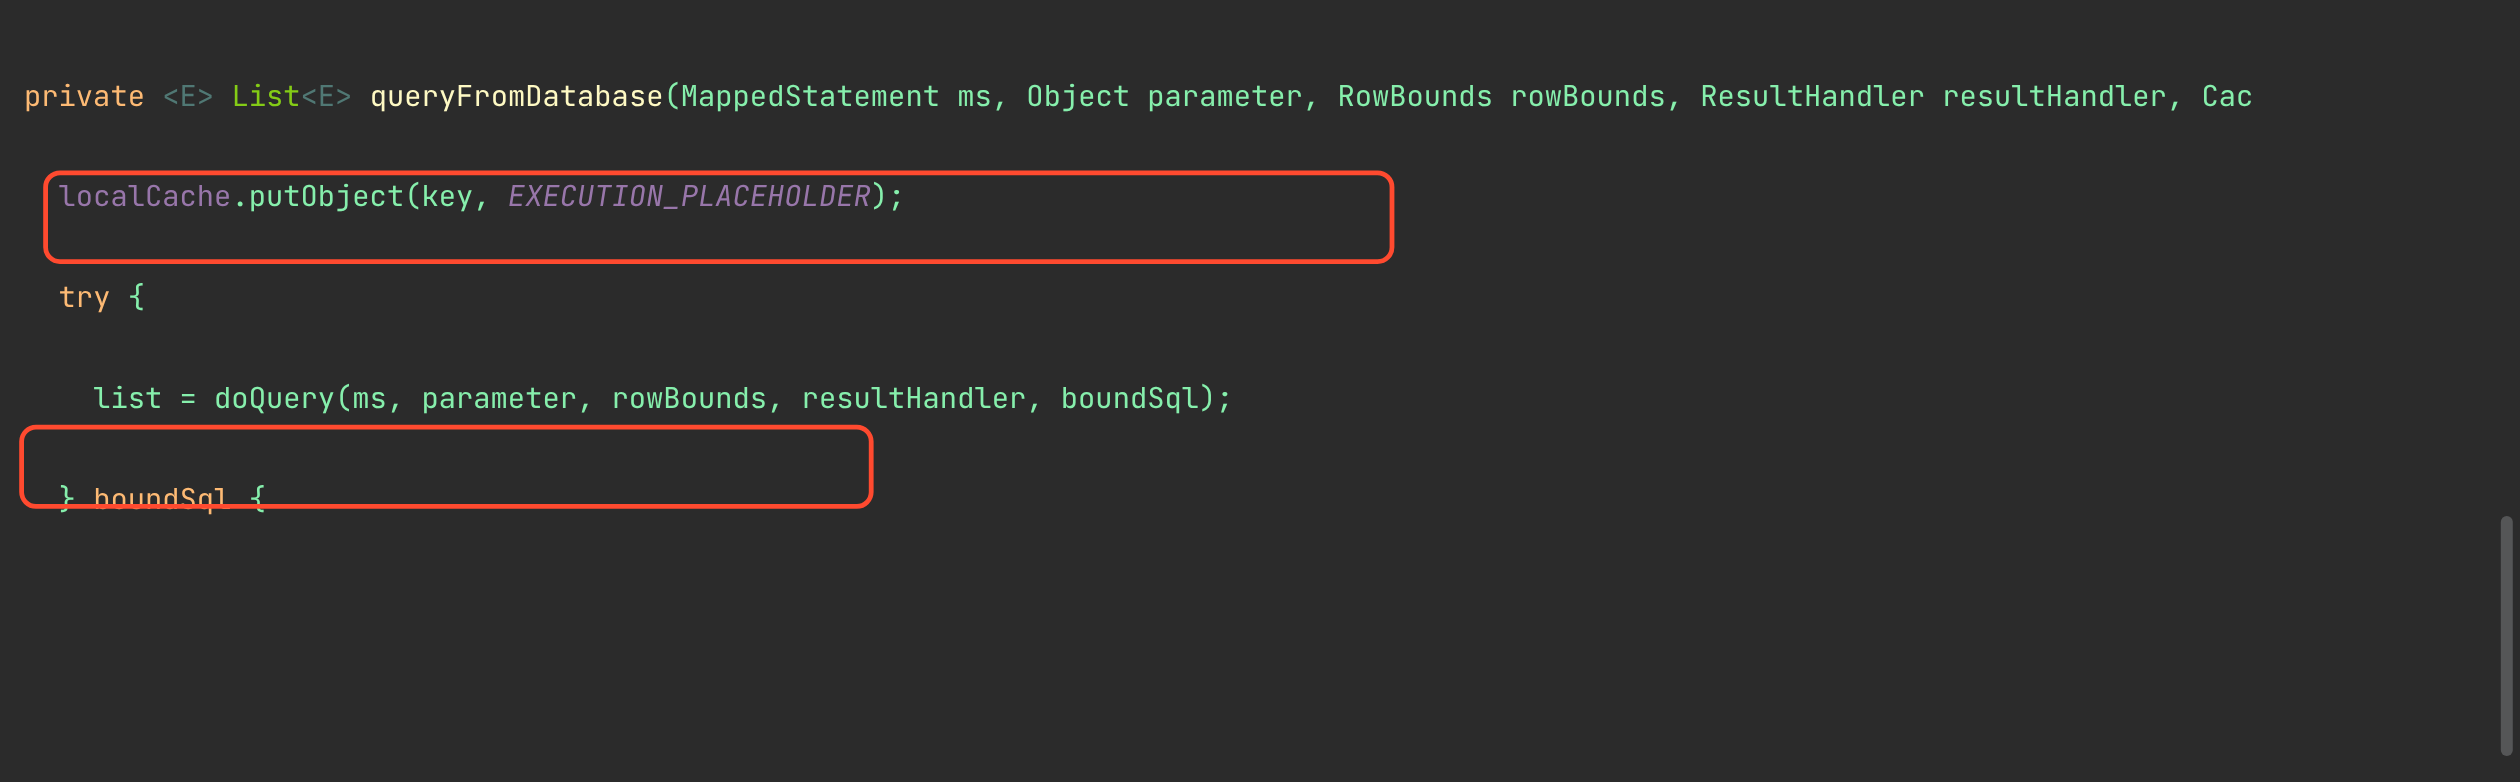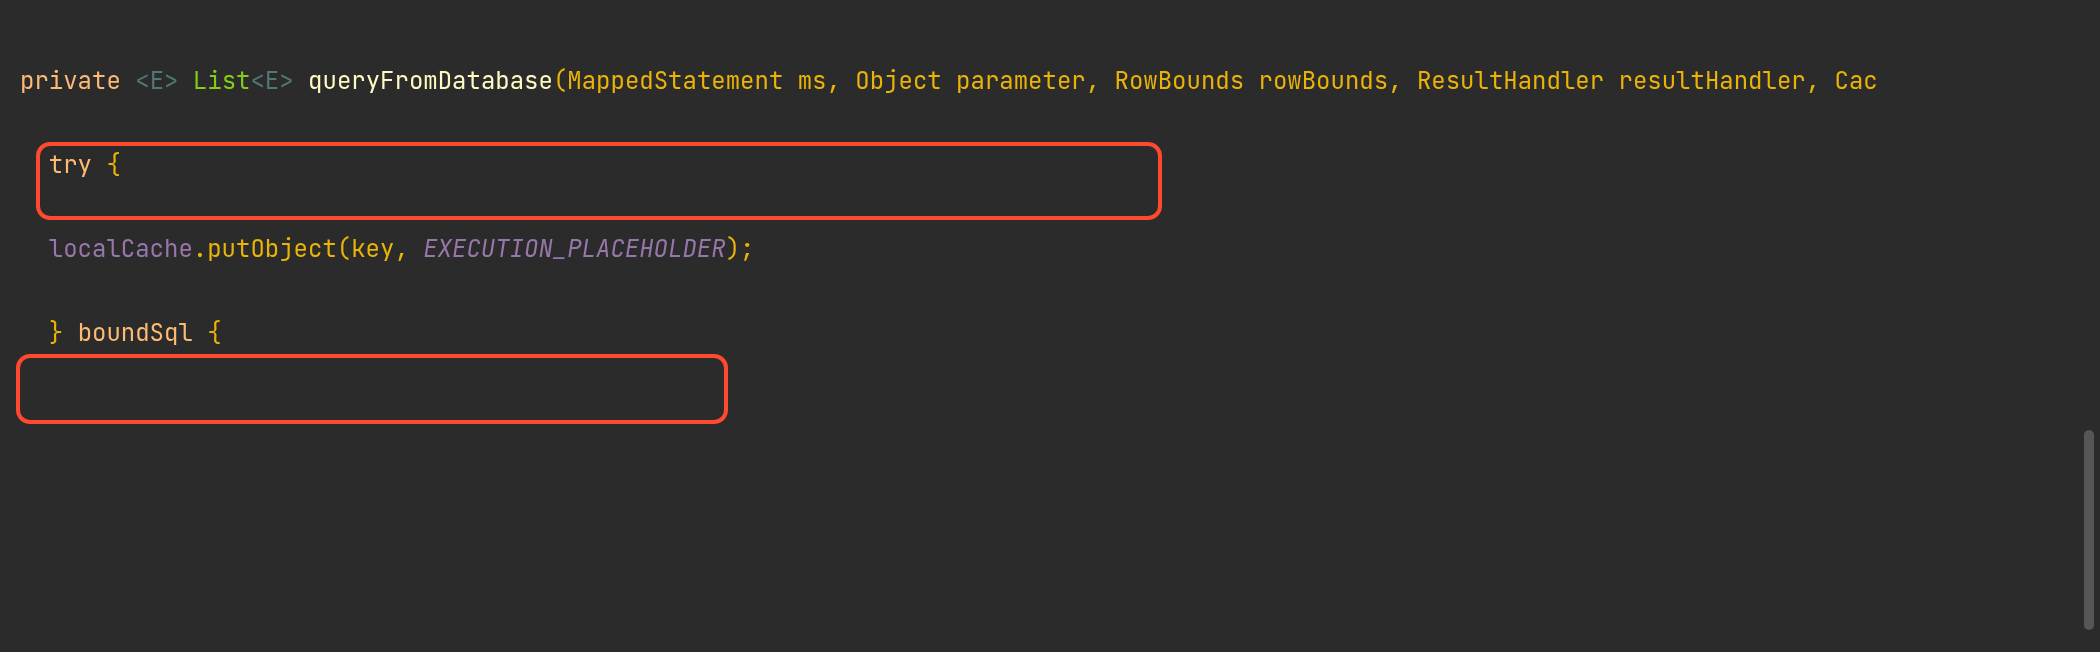--- a/index.html
+++ b/index.html
@@ -22,21 +22,21 @@
     white-space: pre;
   }
   .code-line { display: block; }
 
   .kw      { color: #fdba74; }     
   .generic { color: #507874; }     
   .type    { color: #84cc16; }     
   .method-def { color: #fef9c3; }  
   .var     { color: #9876aa; }     
   .field-it{ color: #9876aa; font-style: italic; }  
-  .plain   { color: #eab308; }
+  .plain   { color: #86efac; }
 
   
   .hl {
     position: absolute;
     border: 4px solid #ff4a2f;
     border-radius: 14px;
     background: transparent;
     pointer-events: none;
   }
   .hl1 {
@@ -69,22 +69,23 @@
     height: 200px;
     background: #555657;
     border-radius: 5px;
   }
 </style>
 </head>
 <body>
 
 <div class="code-area">
 <span class="code-line"><span class="kw">private</span> <span class="generic">&lt;</span><span class="generic">E</span><span class="generic">&gt;</span> <span class="type">List</span><span class="generic">&lt;</span><span class="generic">E</span><span class="generic">&gt;</span> <span class="method-def">queryFromDatabase</span><span class="plain">(MappedStatement ms, Object parameter, RowBounds rowBounds, ResultHandler resultHandler, Cac</span></span>
+<span class="code-line">  <span class="var">localCache</span><span class="plain">.putObject(key, </span><span class="field-it">EXECUTION_PLACEHOLDER</span><span class="plain">);</span></span>
 <span class="code-line">  <span class="kw">try</span><span class="plain"> {</span></span>
-<span class="code-line">  <span class="var">localCache</span><span class="plain">.putObject(key, </span><span class="field-it">EXECUTION_PLACEHOLDER</span><span class="plain">);</span></span>
+<span class="code-line">    <span class="plain">list = doQuery(ms, parameter, rowBounds, resultHandler, boundSql);</span></span>
 <span class="code-line">  <span class="plain">} </span><span class="kw">boundSql</span><span class="plain"> {</span></span>
 <span class="code-line">  </span>
 
 
 
 
 
 
 </div>
 

